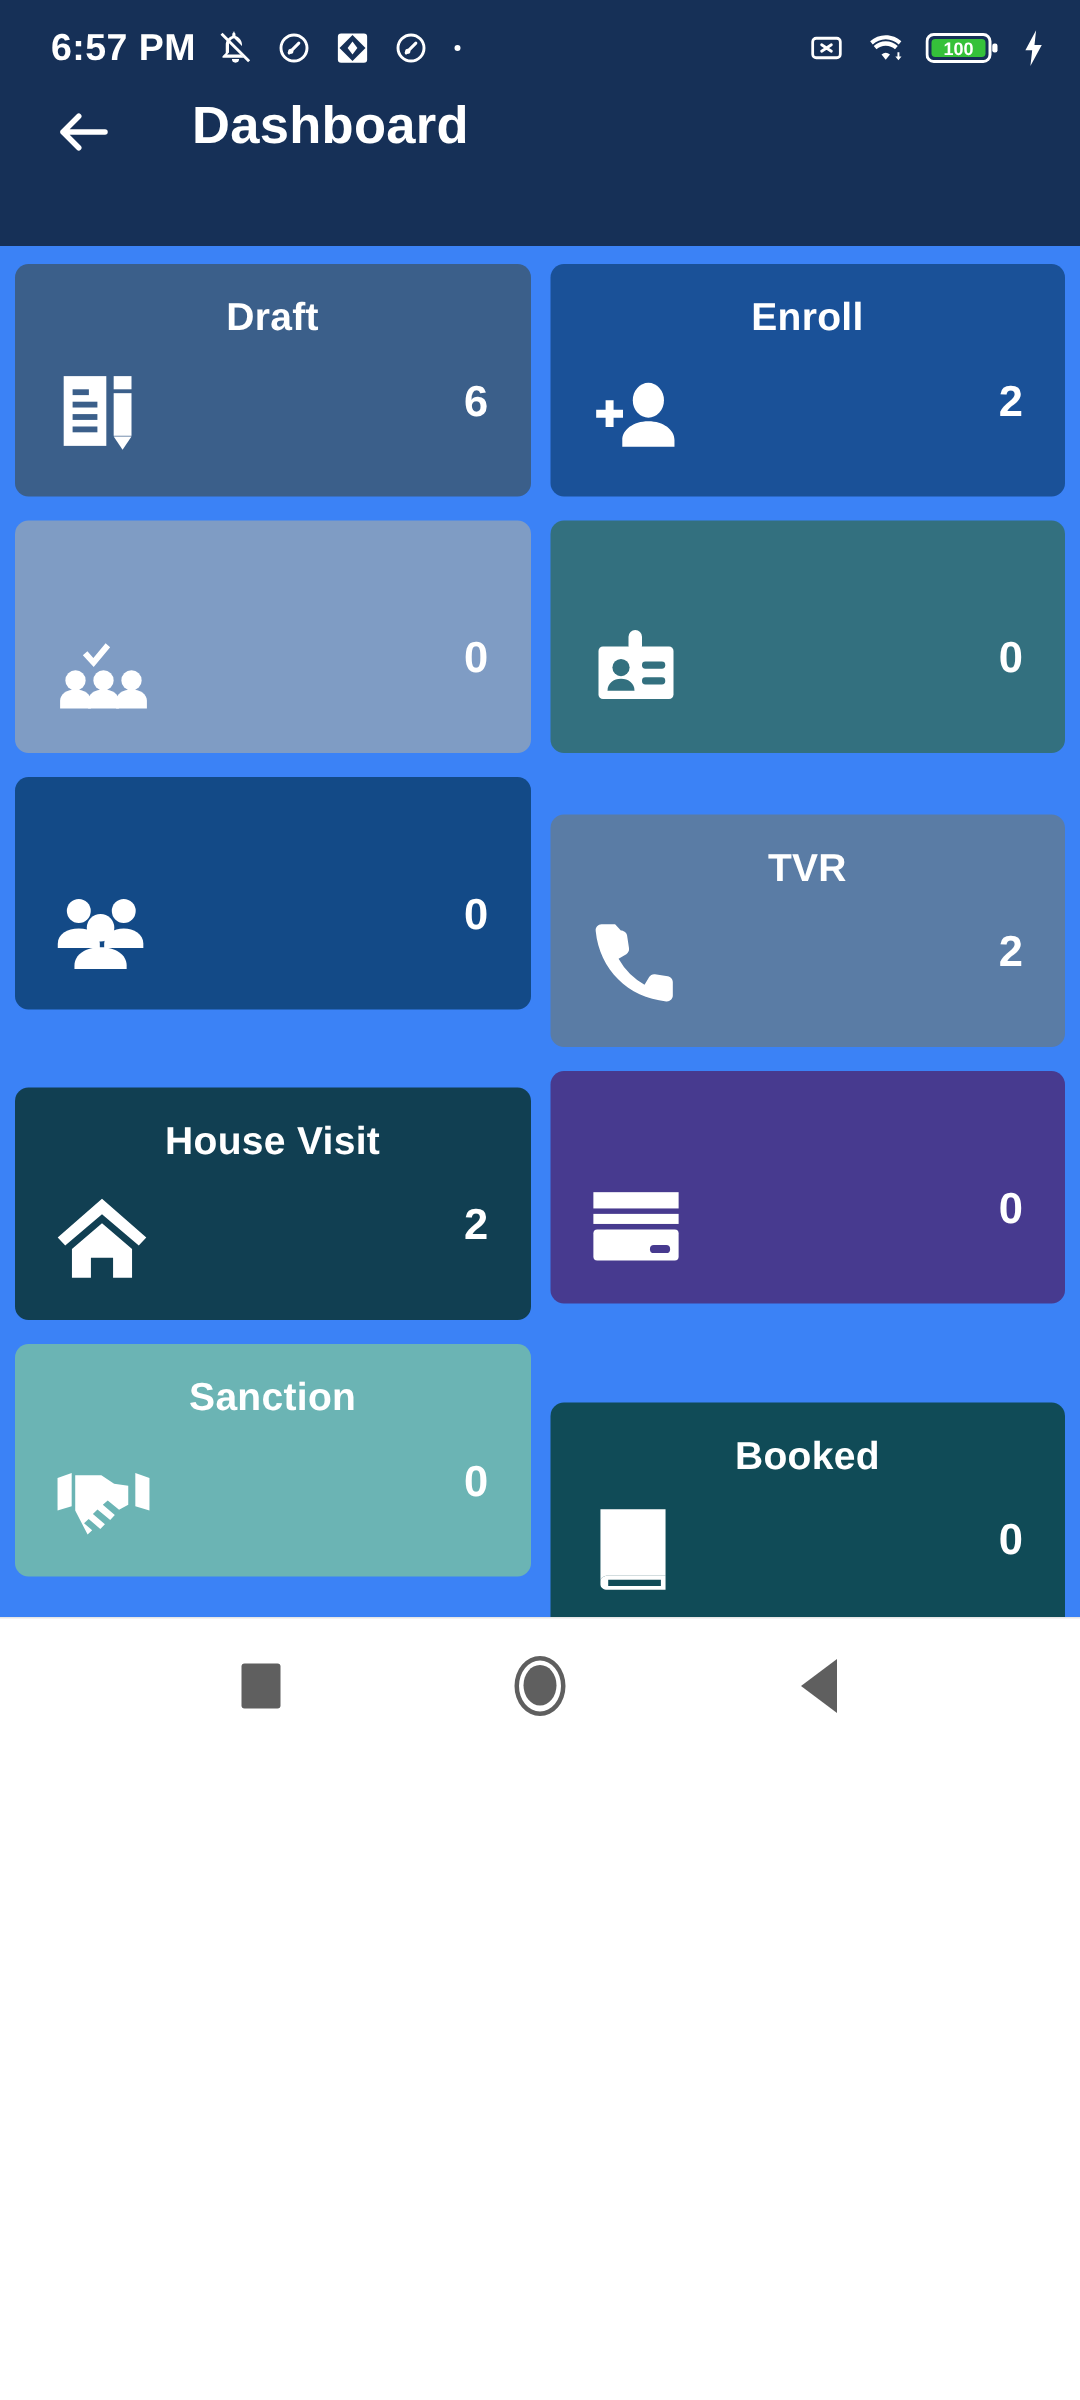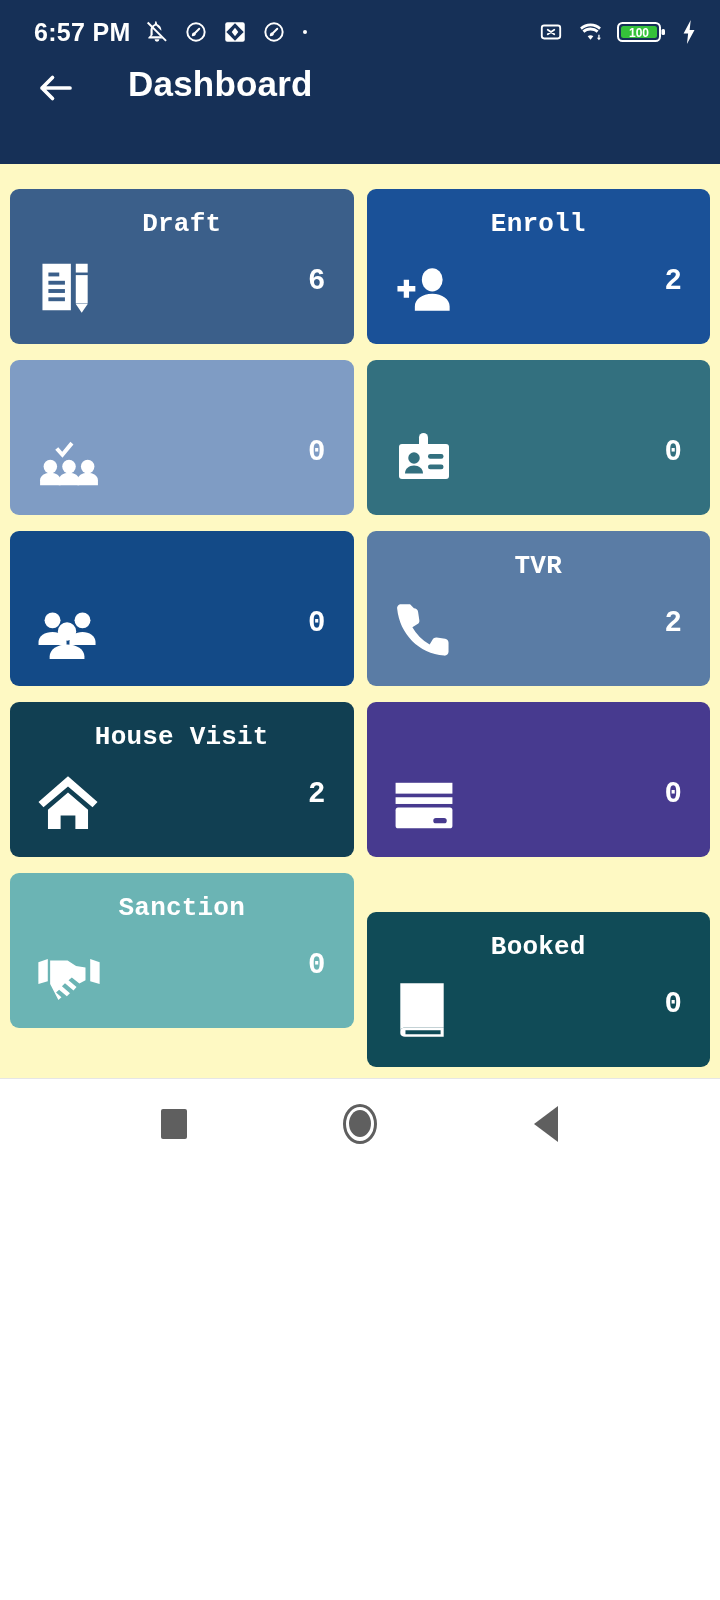--- a/index.html
+++ b/index.html
@@ -24,21 +24,21 @@
 
   
   .app-bar {
     height:100px; background:#163057; color:#fff;
     display:flex; padding-left:32px; gap:48px; flex:none;
   }
   .back-btn { width:48px; height:48px; display:flex; align-items:center; justify-content:center; cursor:pointer; }
   .app-title { font-size:35px; font-weight:700; letter-spacing:.2px; }
 
   
-  .content { flex:1; background:#fef9c3; padding:25px 10px 0 10px; overflow:hidden;font-family:Liberation Mono, monospace; }
+  .content { flex:1; background:#3b82f6; padding:12px 10px 0 10px; overflow:hidden; }
   .grid { display:grid; grid-template-columns:1fr 1fr; gap:16px 13px; }
 
   .card {
     position:relative; height:155px; border-radius:9px;
     color:#fff; overflow:hidden; cursor:pointer;
   }
   .card.empty { background:transparent; cursor:default; }
   .card-label {
     position:absolute; top:0; left:0; right:0;
     text-align:center; padding-top:20px;
@@ -199,31 +199,31 @@
               <circle cx="19" cy="7.6" r="3.3"></circle>
             <path d="M.8 16.6c0-2.6 2.6-4.2 5.8-4.2s5.8 1.6 5.8 4.2v1.2H.8z"></path>
             <path d="M13.6 16.6c0-2.6 2.6-4.2 5.4-4.2s5.4 1.6 5.4 4.2v1.2H13.6z"></path>
             <circle cx="12.6" cy="12.2" r="3.8"></circle>
             <path d="M5.4 22.6c0-3 3.2-5 7.2-5s7.2 2 7.2 5v1H5.4z"></path>
           </svg>
         </div>
         <div class="card-count">0</div>
       </div>
 
-      <div class="card" style="background: rgb(90, 124, 165);">
+      <div class="card" style="background: rgb(90, 124, 165); margin-top: 25px;">
         <div class="card-label">TVR</div>
         <div class="card-icon">
           <svg width="62" height="62" viewBox="0 0 24 24" fill="#ffffff">
             <path d="M6.6 2.4H3.1c-.9 0-1.6.8-1.5 1.7.5 5 2.6 9.3 5.8 12.5 3.2 3.2 7.4 5.2 12.4 5.7.9.1 1.7-.6 1.7-1.5v-3.5c0-.8-.6-1.4-1.3-1.5l-3.3-.5c-.6-.1-1.2.2-1.5.7l-1.2 2a17.6 17.6 0 0 1-6.7-6.7l2-1.2c.5-.3.8-.9.7-1.5l-.5-3.3c-.1-.7-.8-1.3-1.6-1.3z"></path>
           </svg>
         </div>
         <div class="card-count">2</div>
       </div>
 
-      <div class="card" style="background: rgb(17, 63, 82);">
+      <div class="card" style="background: rgb(17, 63, 82); margin-top: 11px;">
         <div class="card-label">House Visit</div>
         <div class="card-icon">
           <svg width="64" height="58" viewBox="0 0 24 22" fill="#ffffff">
             <path d="M12 1.2L.8 11l1.9 2L12 5.1l9.3 7.9 1.9-2z"></path>
             <path d="M12 7.4l-7.6 6.5v7.3h4.8v-5.1h5.6v5.1h4.8v-7.3z"></path>
           </svg>
         </div>
         <div class="card-count">2</div>
       </div>
 

